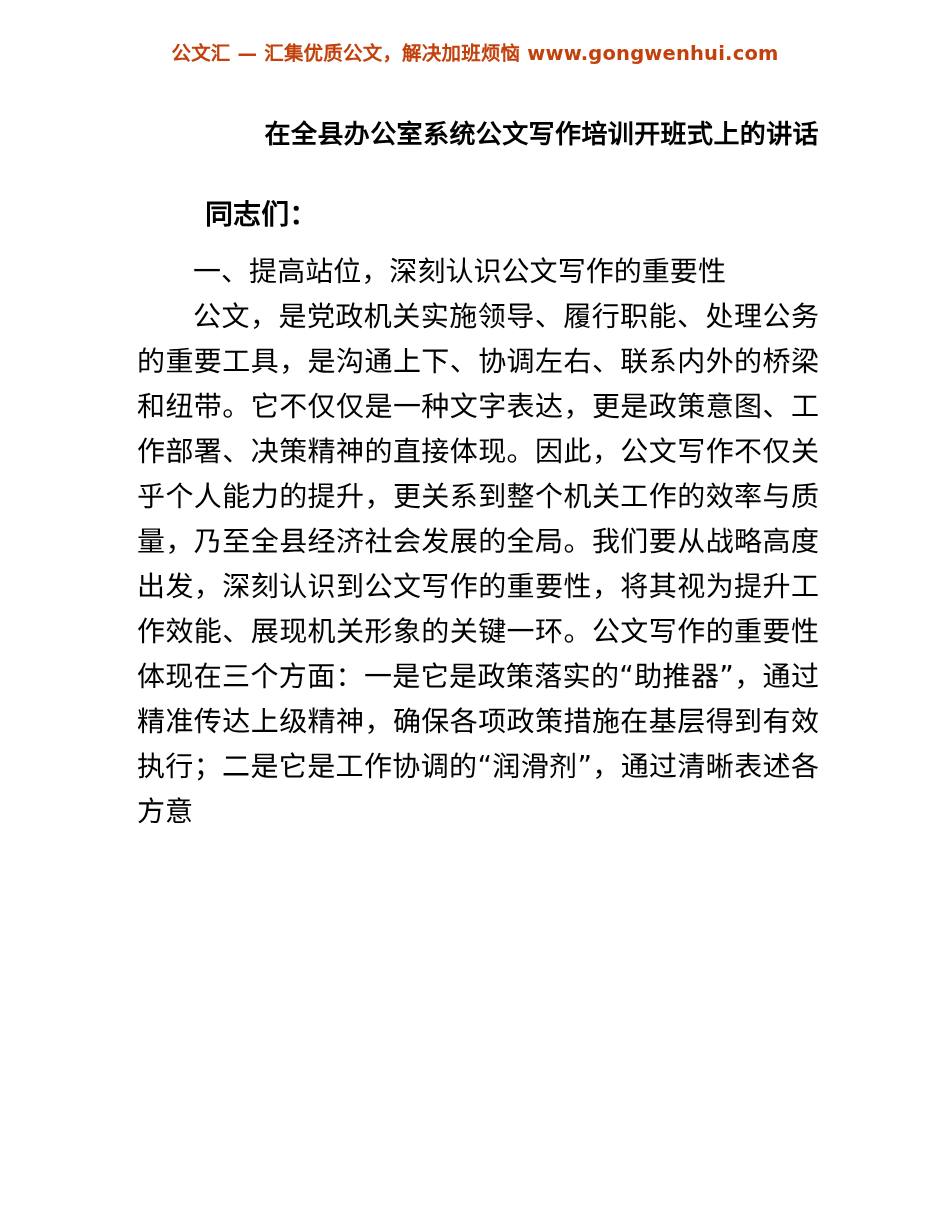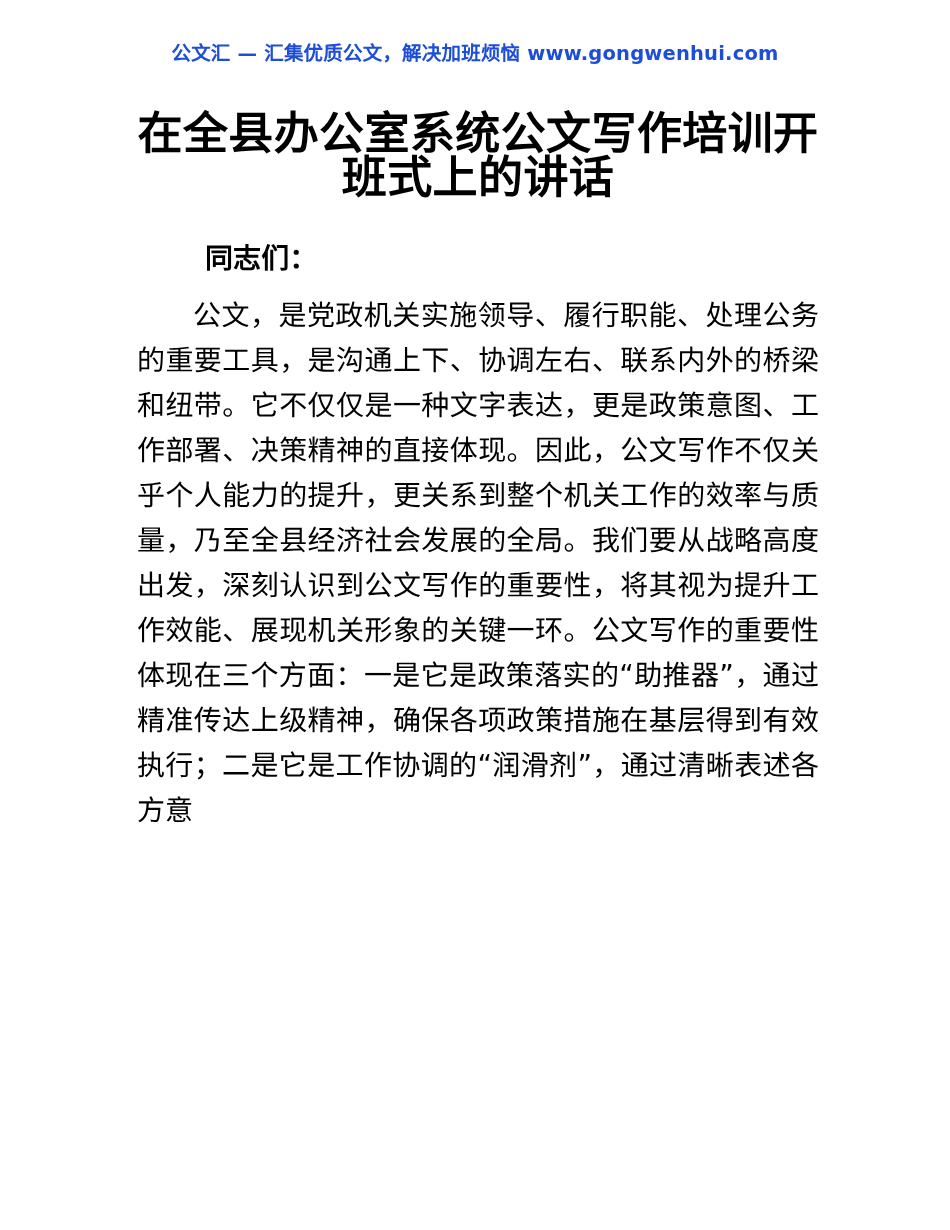--- a/index.html
+++ b/index.html
@@ -36,39 +36,39 @@
     line-height: 1;
     white-space: nowrap;
   }
 
   .site-banner .banner-text {
     display: inline-block;
     font-family: "DejaVu Sans", "Liberation Sans", sans-serif;
     font-size: 19.5px;
     font-weight: 600;
     letter-spacing: 0.2px;
-    color: #1d4ed8;
+    color: #c2410c;
   }
 
   
   .doc {
     position: absolute;
     left: 137px;
     top: 0;
     width: 682px;
   }
 
   .doc-title {
     margin: 0;
     padding: 0;
     padding-top: 112px;
-    font-size: 45px;
+    font-size: 26px;
     font-weight: 700;
     line-height: 44px;
-    text-align: center;
+    text-align: right;
     letter-spacing: 0.4px;
     color: #000000;
   }
 
   .salutation {
     margin: 12px;
     padding: 0;
     padding-top: 24px;
     font-size: 28px;
     line-height: 45px;
@@ -108,18 +108,19 @@
     <span class="banner-text">公文汇 — 汇集优质公文，解决加班烦恼 www.gongwenhui.com</span>
   </div>
 
   <div class="doc">
 
     <h1 class="doc-title">在全县办公室系统公文写作培训开班式上的讲话</h1>
 
     <p class="salutation">同志们：</p>
 
 
+    <p class="section-heading">一、提高站位，深刻认识公文写作的重要性</p>
 
     <p class="body-para">公文，是党政机关实施领导、履行职能、处理公务的重要工具，是沟通上下、协调左右、联系内外的桥梁和纽带。它不仅仅是一种文字表达，更是政策意图、工作部署、决策精神的直接体现。因此，公文写作不仅关乎个人能力的提升，更关系到整个机关工作的效率与质量，乃至全县经济社会发展的全局。我们要从战略高度出发，深刻认识到公文写作的重要性，将其视为提升工作效能、展现机关形象的关键一环。公文写作的重要性体现在三个方面：一是它是政策落实的“助推器”，通过精准传达上级精神，确保各项政策措施在基层得到有效执行；二是它是工作协调的“润滑剂”，通过清晰表述各方意</p>
 
   </div>
 
 </div>
 
 </body></html>

